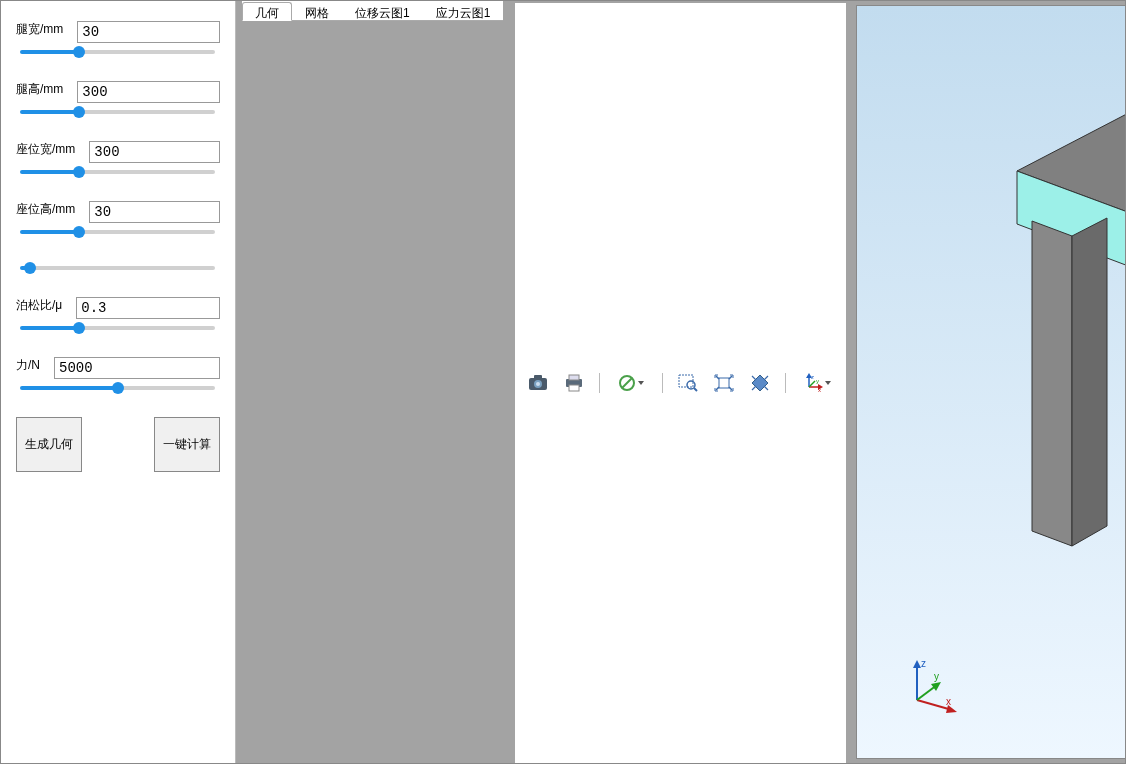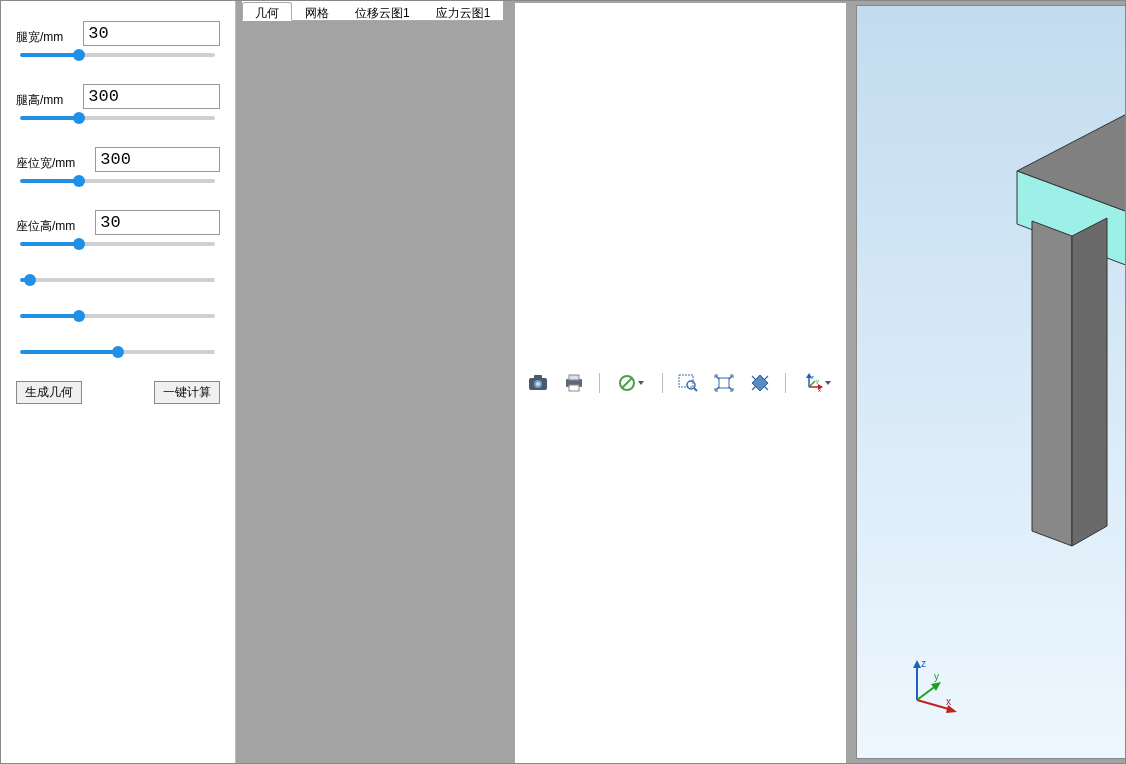--- a/index.html
+++ b/index.html
@@ -14,32 +14,32 @@
       overflow: hidden;
     }
     .sidebar {
       width: 235px;
       padding: 20px 15px;
       border-right: 1px solid #bbb;
       background: #fff;
     }
     .param {
       display: flex;
-      align-items: flex-end;
-      gap: 20px;
+      align-items: flex-start;
+      gap: 14px;
       margin-bottom: 2px;
     }
     .param label {
       font-size: 12px;
       white-space: nowrap;
     }
     .param input[type="text"] {
       flex: 1;
       font-family: "Courier New", monospace;
-      font-size: 17px;
+      font-size: 14px;
       padding: 2px 4px;
       border: 1px solid #999;
       min-width: 0;
     }
     .slider-wrap {
       margin-bottom: 22px;
       padding-left: 4px;
     }
     .slider {
       position: relative;
@@ -72,21 +72,21 @@
       margin-left: -6px;
     }
     .button-row {
       display: flex;
       justify-content: space-between;
       margin-top: 10px;
     }
     button {
       font-family: Liberation Sans, sans-serif;
       font-size: 12px;
-      padding: 2px 8px;
+      padding: 18px 8px;
       background: #f0f0f0;
       border: 1px solid #888;
       cursor: pointer;
     }
     .compute-row {
       text-align: center;
       margin-top: 45px;
     }
     .main {
       flex: 1;
@@ -215,28 +215,36 @@
     </div>
 
   <div class="slider-wrap">
       <div class="slider">
         <div class="slider-track-left" style="width:5%"></div>
         <div class="slider-track-right" style="width:95%"></div>
         <div class="slider-thumb" style="left:5%"></div>
       </div>
     </div>
 
-  <div class="slider-wrap">
-      <div class="slider">
-        <div class="slider-track-left" style="width:30%"></div>
-        <div class="slider-track-right" style="width:70%"></div>
-        <div class="slider-thumb" style="left:30%"></div>
-      </div>
-    </div>
-
+  <div class="param">
+    <label>泊松比/μ</label>
+    <input type="text" value="0.3" style="">
+  </div>
+  <div class="slider-wrap">
+      <div class="slider">
+        <div class="slider-track-left" style="width:30%"></div>
+        <div class="slider-track-right" style="width:70%"></div>
+        <div class="slider-thumb" style="left:30%"></div>
+      </div>
+    </div>
+
+  <div class="param">
+    <label>力/N</label>
+    <input type="text" value="5000" style="">
+  </div>
   <div class="slider-wrap">
       <div class="slider">
         <div class="slider-track-left" style="width:50%"></div>
         <div class="slider-track-right" style="width:50%"></div>
         <div class="slider-thumb" style="left:50%"></div>
       </div>
     </div>
 
   <div class="button-row">
     <button>生成几何</button>

